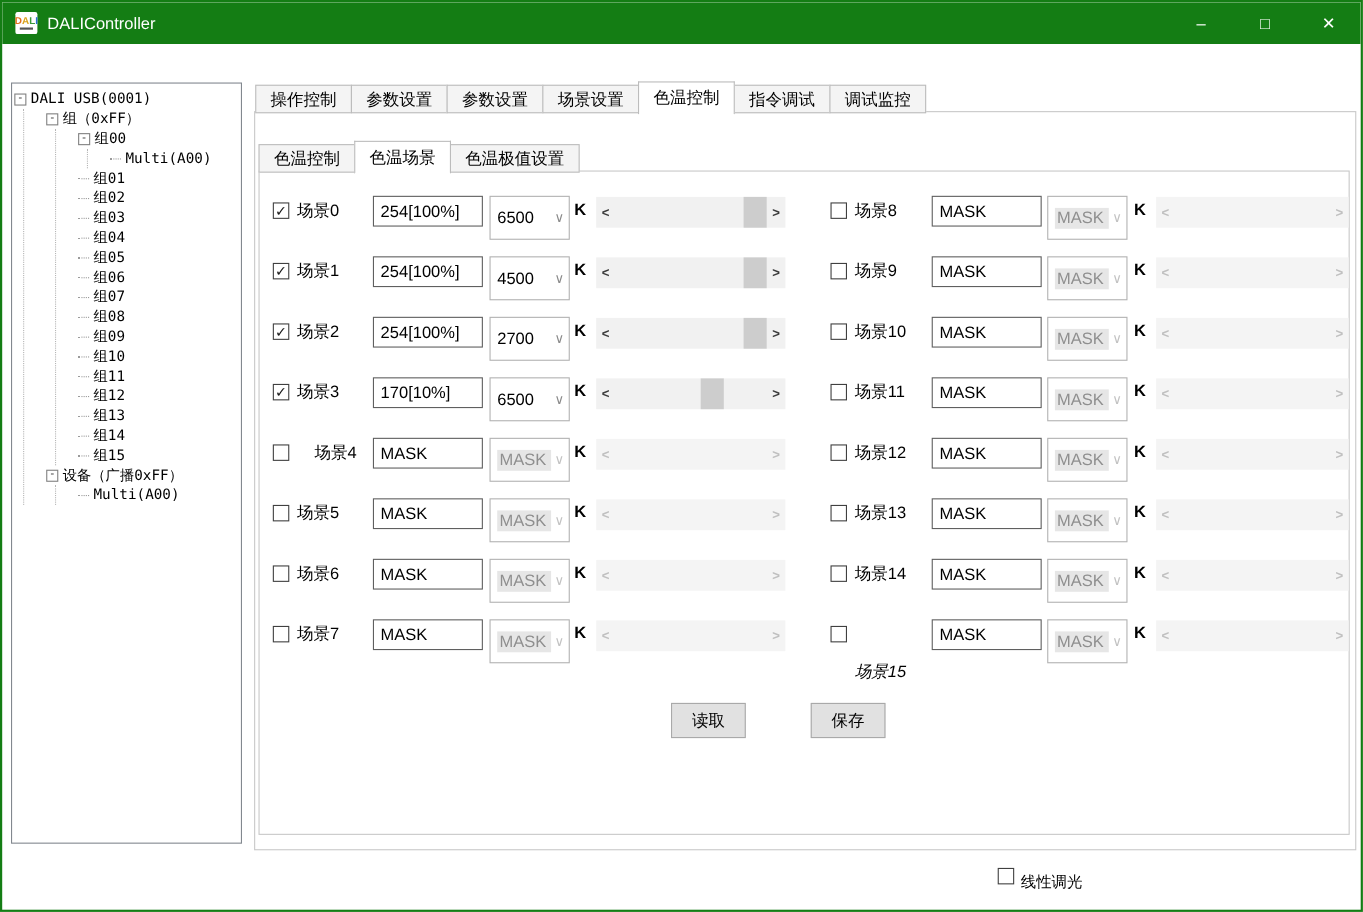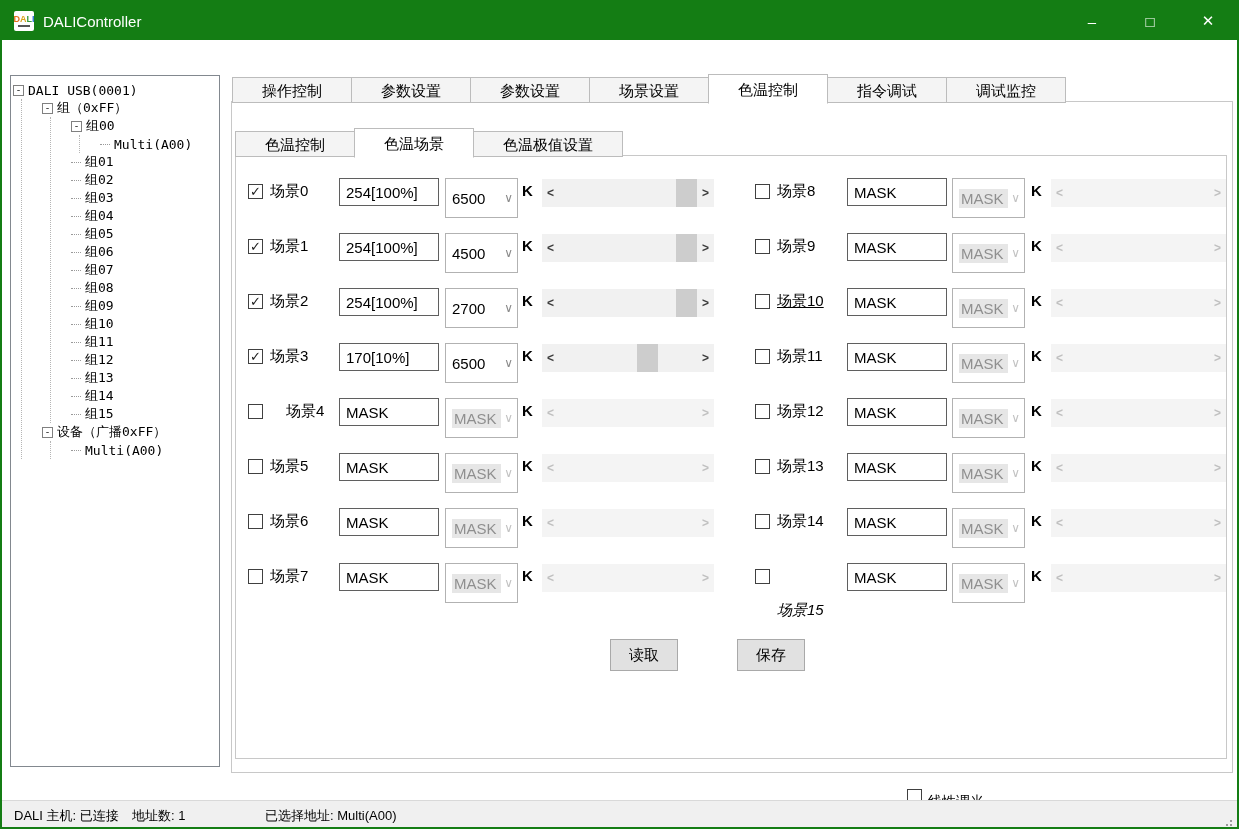--- a/index.html
+++ b/index.html
@@ -39,21 +39,21 @@
     width:11px; height:11px; border:1px solid #808080; background:#fff;
     font-size:10px; line-height:8px; text-align:center; color:#333;
     display:inline-block; flex:none; margin-right:4px;
   }
   .tdash{ width:10px; border-top:1px dotted #9a9a9a; flex:none; margin-right:4px; }
   .tchildren{ padding-left:20px; border-left:1px dotted #b5b5b5; margin-left:8px; }
   .tlabel{ }
   
   .tabstrip{ position:absolute; display:flex; align-items:flex-end; }
   .tab{
-    height:26px; line-height:25px; padding:0 29px; font-size:15px;
+    height:26px; line-height:25px; padding:0 13px; font-size:15px;
     background:#f4f4f4; border:1px solid #bcbcbc; margin-right:-1px; position:relative; z-index:1;
   }
   .tab.active{
     background:#fff; height:30px; line-height:29px; z-index:3;
     border-bottom:1px solid #fff; margin-bottom:-1px;
   }
   .tab-page{
     position:absolute; left:229px; top:99px; width:1002px; height:672px;
     background:#fff; border:1px solid #c8c8c8;
   }
@@ -409,21 +409,21 @@
       <div class="combo disabled" style="left: 950px; top: 231px; width: 73px;">
         <span class="val">MASK</span>
         <span class="chev">∨</span>
       </div>
       <span class="k-label" style="left: 1029px; top: 235px;">K</span>
       <div class="sbar disabled" style="left: 1049px; top: 232px; width: 175px;">
         <span class="arr left">&lt;</span>
         <span class="arr right">&gt;</span>
       </div>
       <div class="cb" style="left: 753px; top: 292px;"></div>
-      <span class="scene-label" style="left: 775px; top: 290px; text-decoration: underline;">场景10</span>
+      <span class="scene-label" style="left: 775px; top: 290px;">场景10</span>
       <input class="scene-input" value="MASK" style="left: 845px; top: 286px; width: 100px;">
       <div class="combo disabled" style="left: 950px; top: 286px; width: 73px;">
         <span class="val">MASK</span>
         <span class="chev">∨</span>
       </div>
       <span class="k-label" style="left: 1029px; top: 290px;">K</span>
       <div class="sbar disabled" style="left: 1049px; top: 287px; width: 175px;">
         <span class="arr left">&lt;</span>
         <span class="arr right">&gt;</span>
       </div>
@@ -490,20 +490,14 @@
     </div>
 
   <div class="btn" style="left:608px; top:637px;">读取</div>
   <div class="btn" style="left:735px; top:637px;">保存</div>
 
   <div class="linear-dim">
     <div class="cb2"></div>
     <span class="lbl">线性调光</span>
   </div>
 
-  <div class="statusbar">
-    <span class="st-host">DALI 主机: 已连接</span>
-    <span class="st-count">地址数: 1</span>
-    <span class="st-sel">已选择地址: Multi(A00)</span>
-    <div class="grip"></div>
-  </div>
 
 </div>
 
 </body></html>

